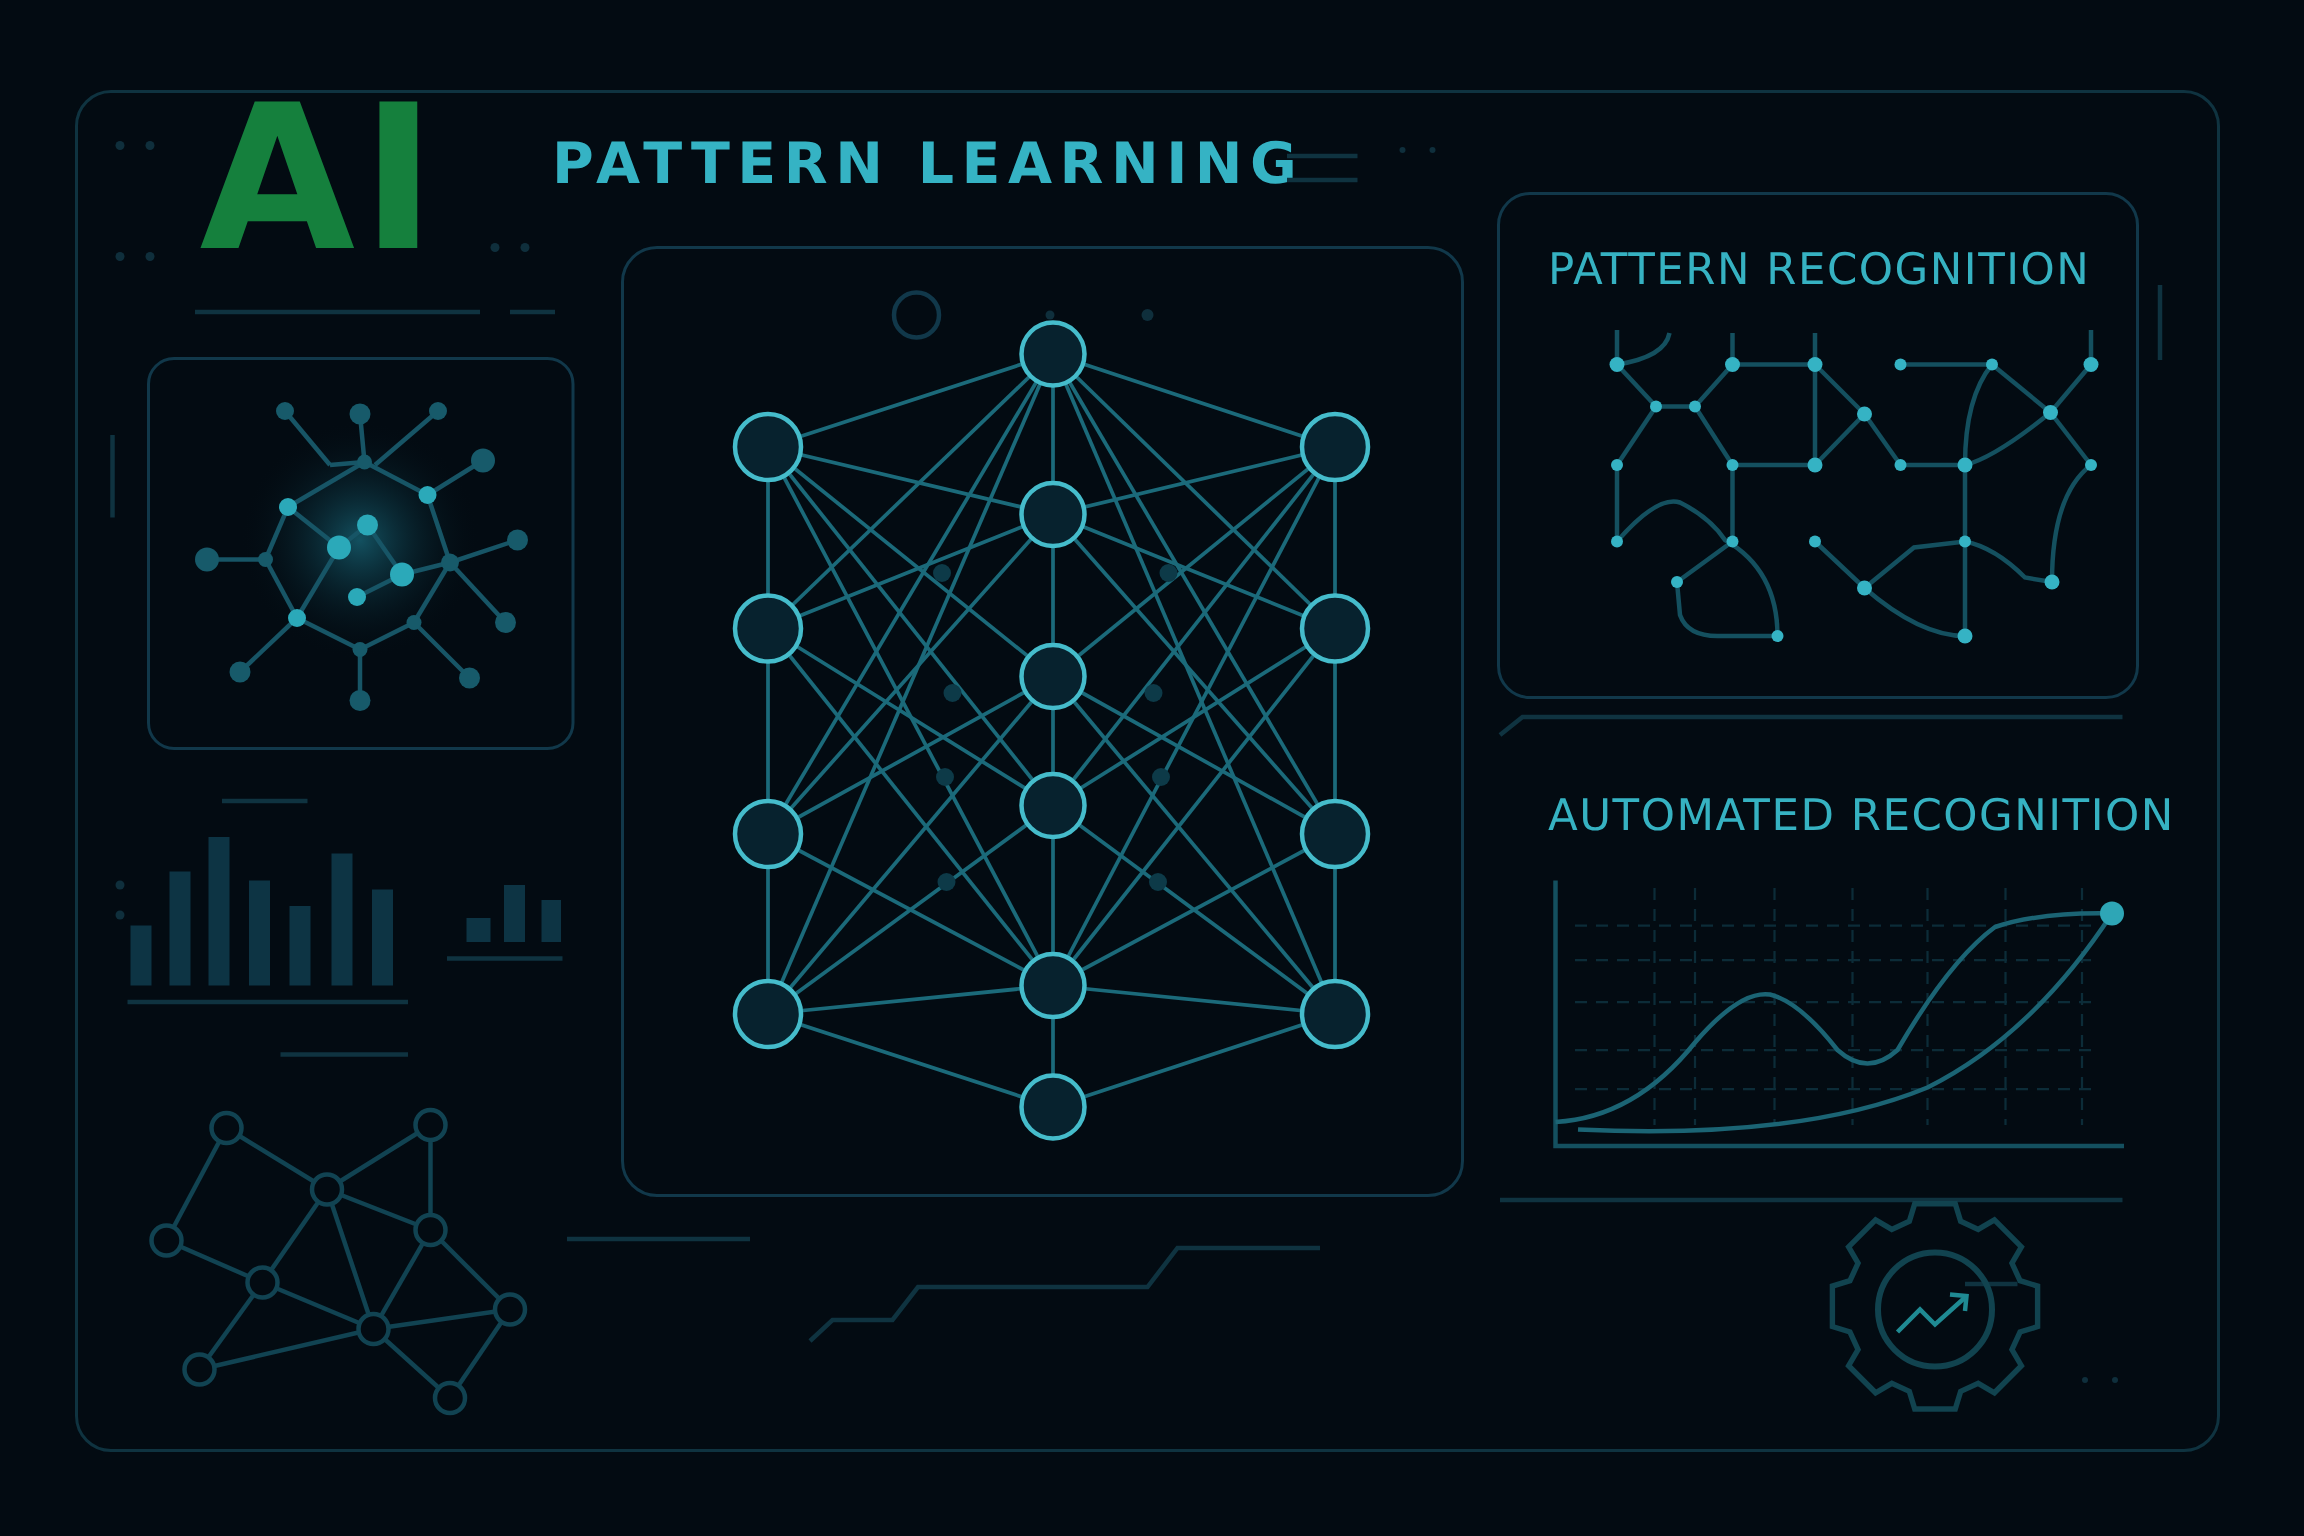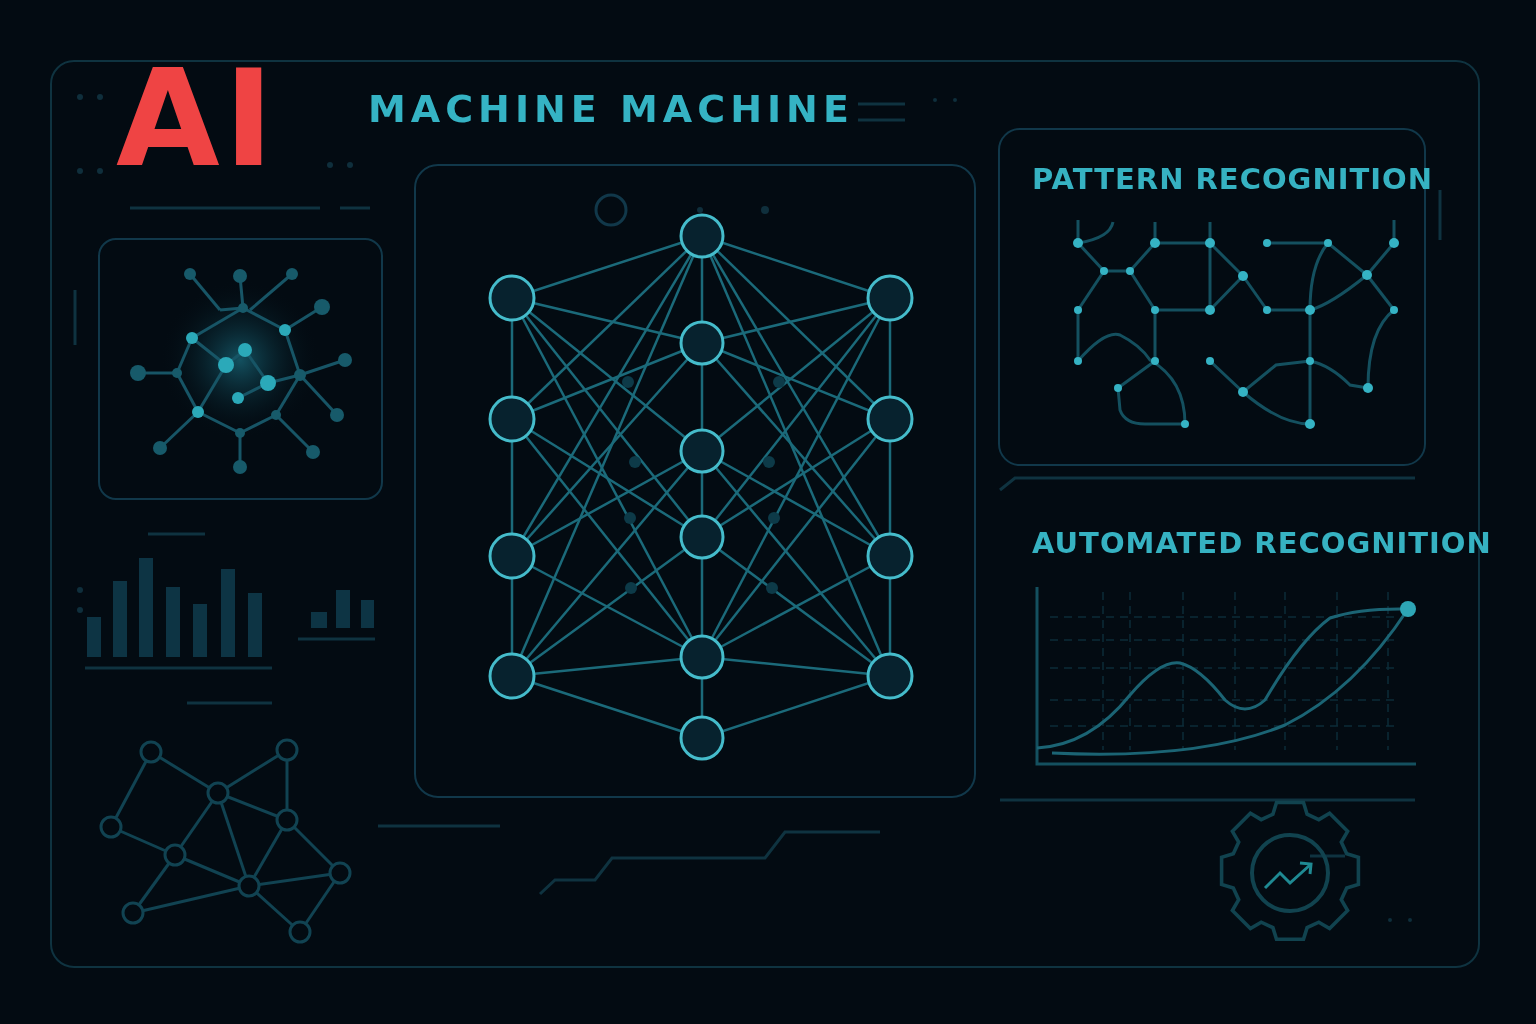--- a/index.html
+++ b/index.html
@@ -1,30 +1,30 @@
 <!DOCTYPE html>
 <html><head>
 <meta charset="utf-8">
 <style>
   html, body { margin:0; padding:0; }
   body { width:1536px; height:1024px; background:#030b12; overflow:hidden; position:relative; font-family:"DejaVu Sans", sans-serif; }
   .frame { position:absolute; left:50px; top:60px; width:1430px; height:908px; border:2px solid #0f3340; border-radius:24px; box-sizing:border-box; }
-  .big-title { position:absolute; left:116px; top:52px; font-size:134px; font-weight:bold; color:#ef4444; letter-spacing:4px; line-height:1; }
+  .big-title { position:absolute; left:133px; top:52px; font-size:134px; font-weight:bold; color:#15803d; letter-spacing:4px; line-height:1; }
   .sub-title { position:absolute; left:368px; top:90px; font-size:38px; font-weight:bold; color:#35b3c4; letter-spacing:5px; line-height:1; }
   .panel { position:absolute; border:2px solid #11384a; border-radius:18px; box-sizing:border-box; }
-  .panel-label { position:absolute; font-size:29px; color:#36b2c2; letter-spacing:1px; white-space:nowrap; line-height:1;font-weight:bold; }
+  .panel-label { position:absolute; font-size:29px; color:#36b2c2; letter-spacing:1px; white-space:nowrap; line-height:1; }
   svg { position:absolute; left:0; top:0; }
 </style>
 </head>
 <body>
 
 <div class="frame"></div>
 
 <div class="big-title">AI</div>
-<div class="sub-title">MACHINE MACHINE</div>
+<div class="sub-title">PATTERN LEARNING</div>
 
 <div class="panel" style="left:98px;top:238px;width:285px;height:262px;"></div>
 <div class="panel" style="left:414px;top:164px;width:562px;height:634px;border-radius:24px;"></div>
 <div class="panel" style="left:998px;top:128px;width:428px;height:338px;border-radius:22px;"></div>
 <div class="panel-label" style="left:1032px;top:165px;">PATTERN RECOGNITION</div>
 <div class="panel-label" style="left:1032px;top:529px;">AUTOMATED RECOGNITION</div>
 
 <svg width="1536" height="1024">
   <defs>
     <radialGradient id="glow" cx="50%" cy="50%" r="50%">

